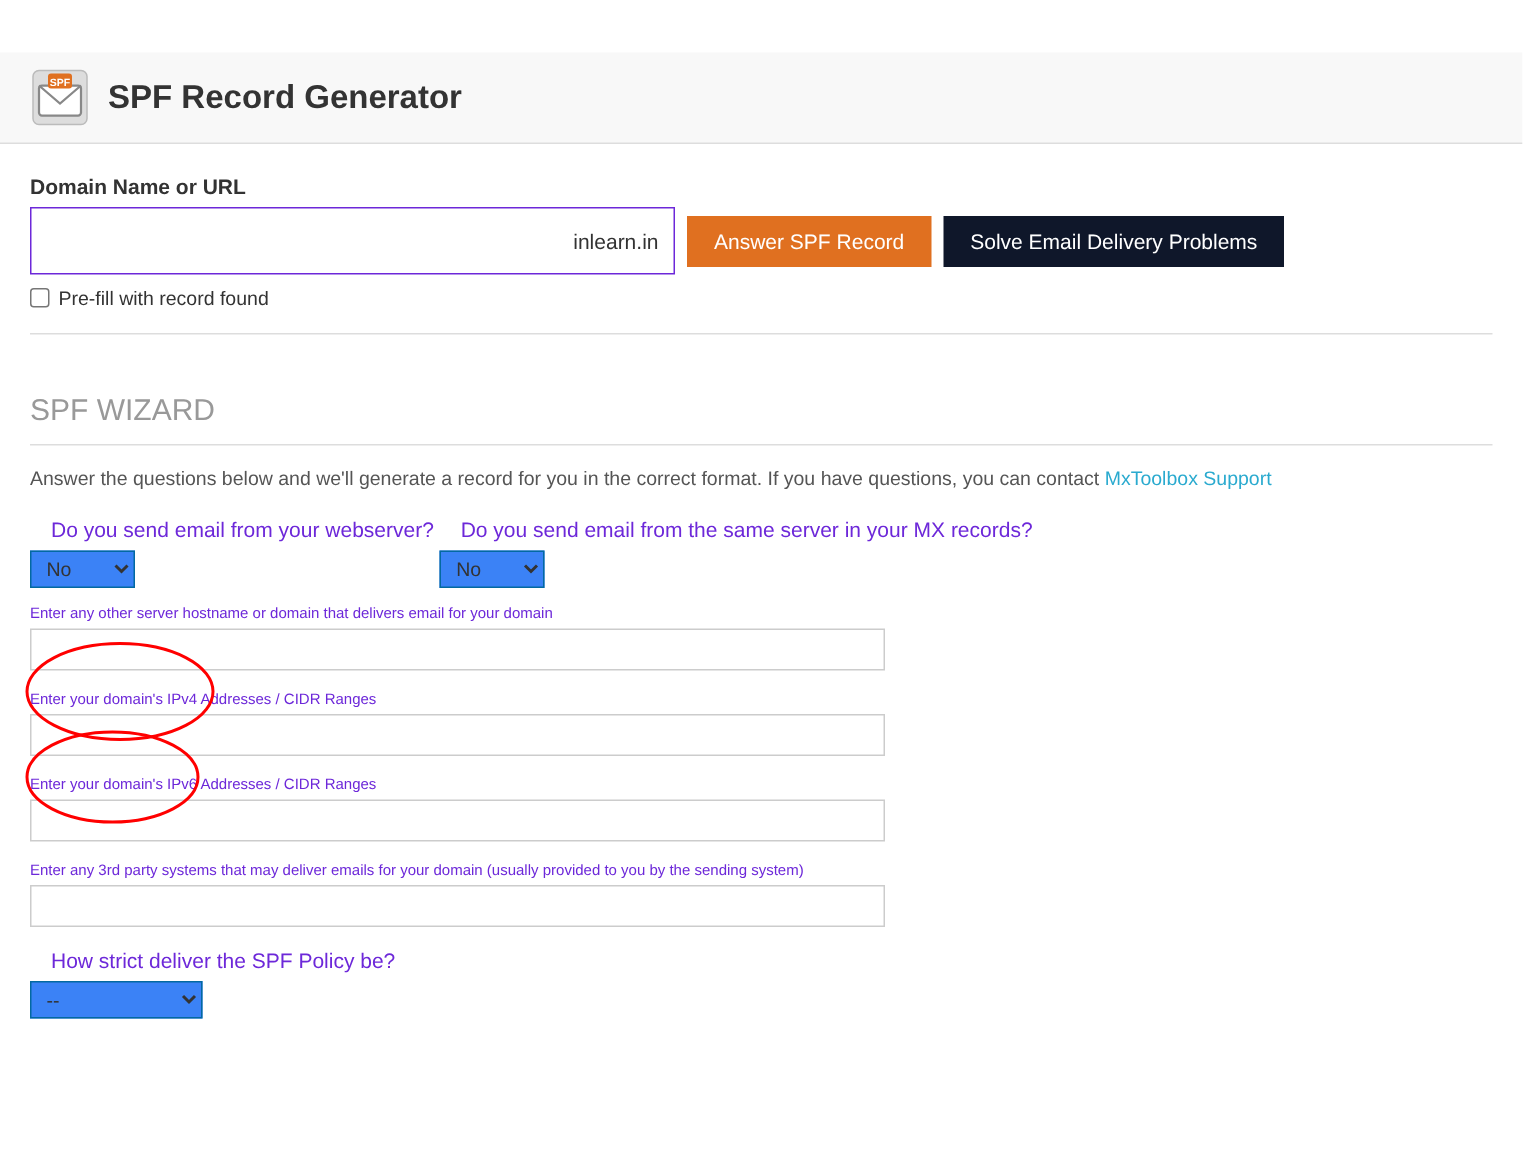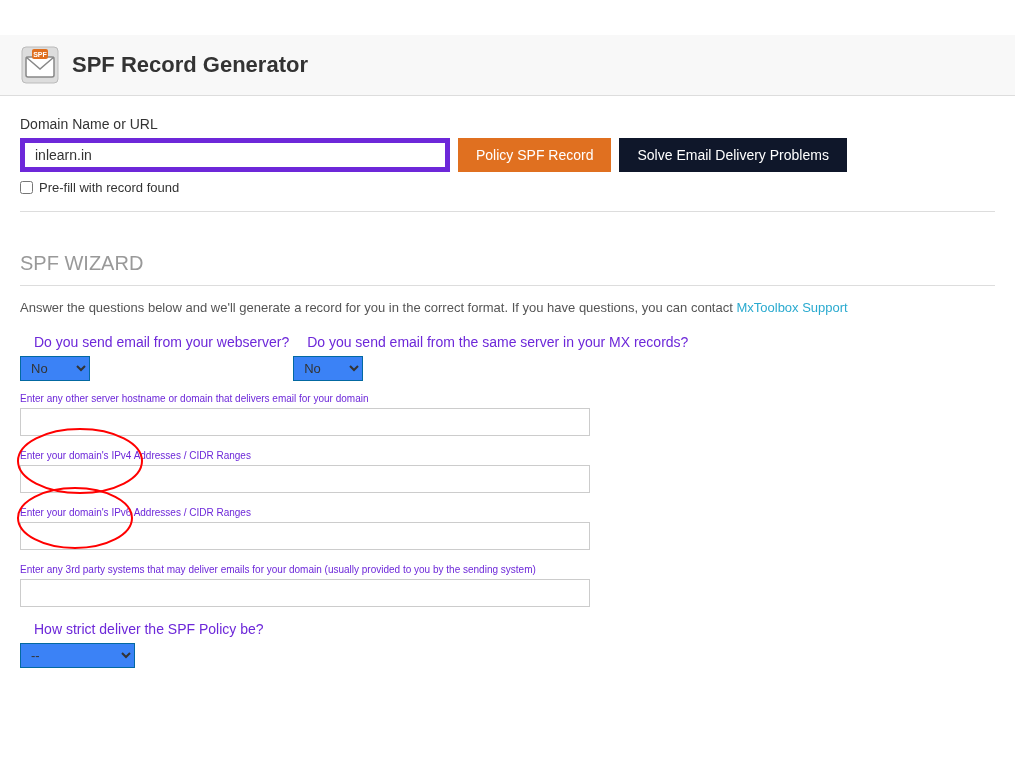--- a/index.html
+++ b/index.html
@@ -30,40 +30,41 @@
       color: #333;
     }
 
     
     .main {
       padding: 20px 20px;
     }
 
     
     .domain-label {
-      font-weight: normal;
+      font-weight: bold;
       font-size: 14px;
       margin-bottom: 6px;
       color: #333;
     }
 
     .domain-row {
       display: flex;
       align-items: center;
       gap: 8px;
       margin-bottom: 8px;
     }
 
     .domain-input {
       width: 430px;
       padding: 6px 10px;
-      border: 5px solid #6d28d9;
-      font-size: 14px;
-      color: #333;
-      height: 34px;
+      border: 1px solid #6d28d9;
+      font-size: 14px;
+      color: #333;
+      height: 45px;
+      text-align: right;
     }
 
     .btn-check {
       background: #e07020;
       color: white;
       border: none;
       padding: 6px 18px;
       font-size: 14px;
       cursor: pointer;
       height: 34px;
@@ -185,21 +186,21 @@
   </div>
   <span class="header-title">SPF Record Generator</span>
 </div>
 
 <div class="main content-wrapper">
 
   <div>
     <div class="domain-label">Domain Name or URL</div>
     <div class="domain-row">
       <input class="domain-input" type="text" value="inlearn.in" style="">
-      <button class="btn-check">Policy SPF Record</button>
+      <button class="btn-check">Answer SPF Record</button>
       <button class="btn-solve">Solve Email Delivery Problems</button>
     </div>
     <div class="prefill-row">
       <input type="checkbox" style="">
       <label class="prefill-label">Pre-fill with record found</label>
     </div>
   </div>
 
   <hr class="divider">
 

